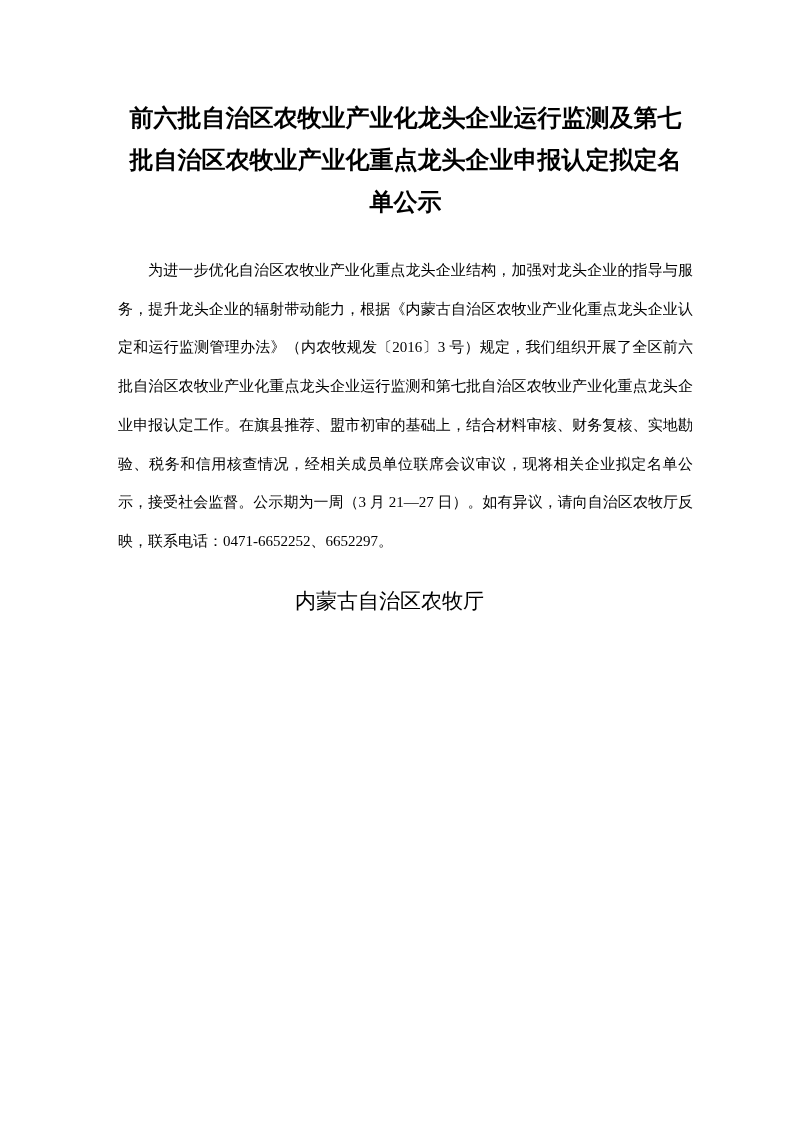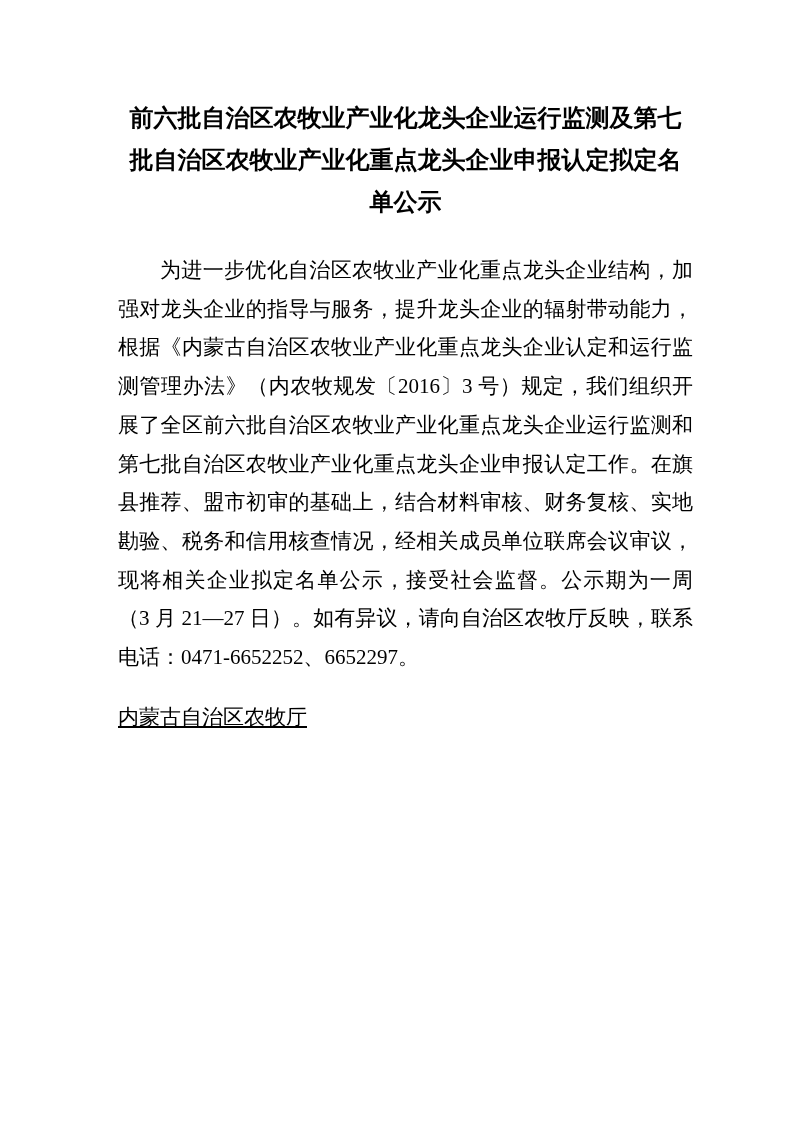--- a/index.html
+++ b/index.html
@@ -24,38 +24,37 @@
     font-weight: bold;
     font-size: 24px;
     line-height: 42px;
     text-align: center;
     color: #000000;
     word-break: break-all;
   }
   .doc-body {
     margin-top: 28px;
     font-family: "Liberation Serif", "DejaVu Serif", serif;
-    font-size: 21px;
+    font-size: 15px;
     line-height: 38.7px;
     text-align: justify;
     text-indent: 2em;
     color: #000000;
     word-break: break-all;
   }
   .signature-block {
     margin-top: 20px;
     font-family: "Liberation Serif", "DejaVu Serif", serif;
     font-size: 21px;
     line-height: 40px;
     color: #000000;
   }
   .signature-org {
-    text-align: left;
+    text-align: center;
     padding-right: 32px;
-    text-decoration: underline;
   }
   .signature-date {
     text-align: right;
     padding-right: 38px;
   }
 </style>
 </head>
 <body>
 
 <div class="page">

